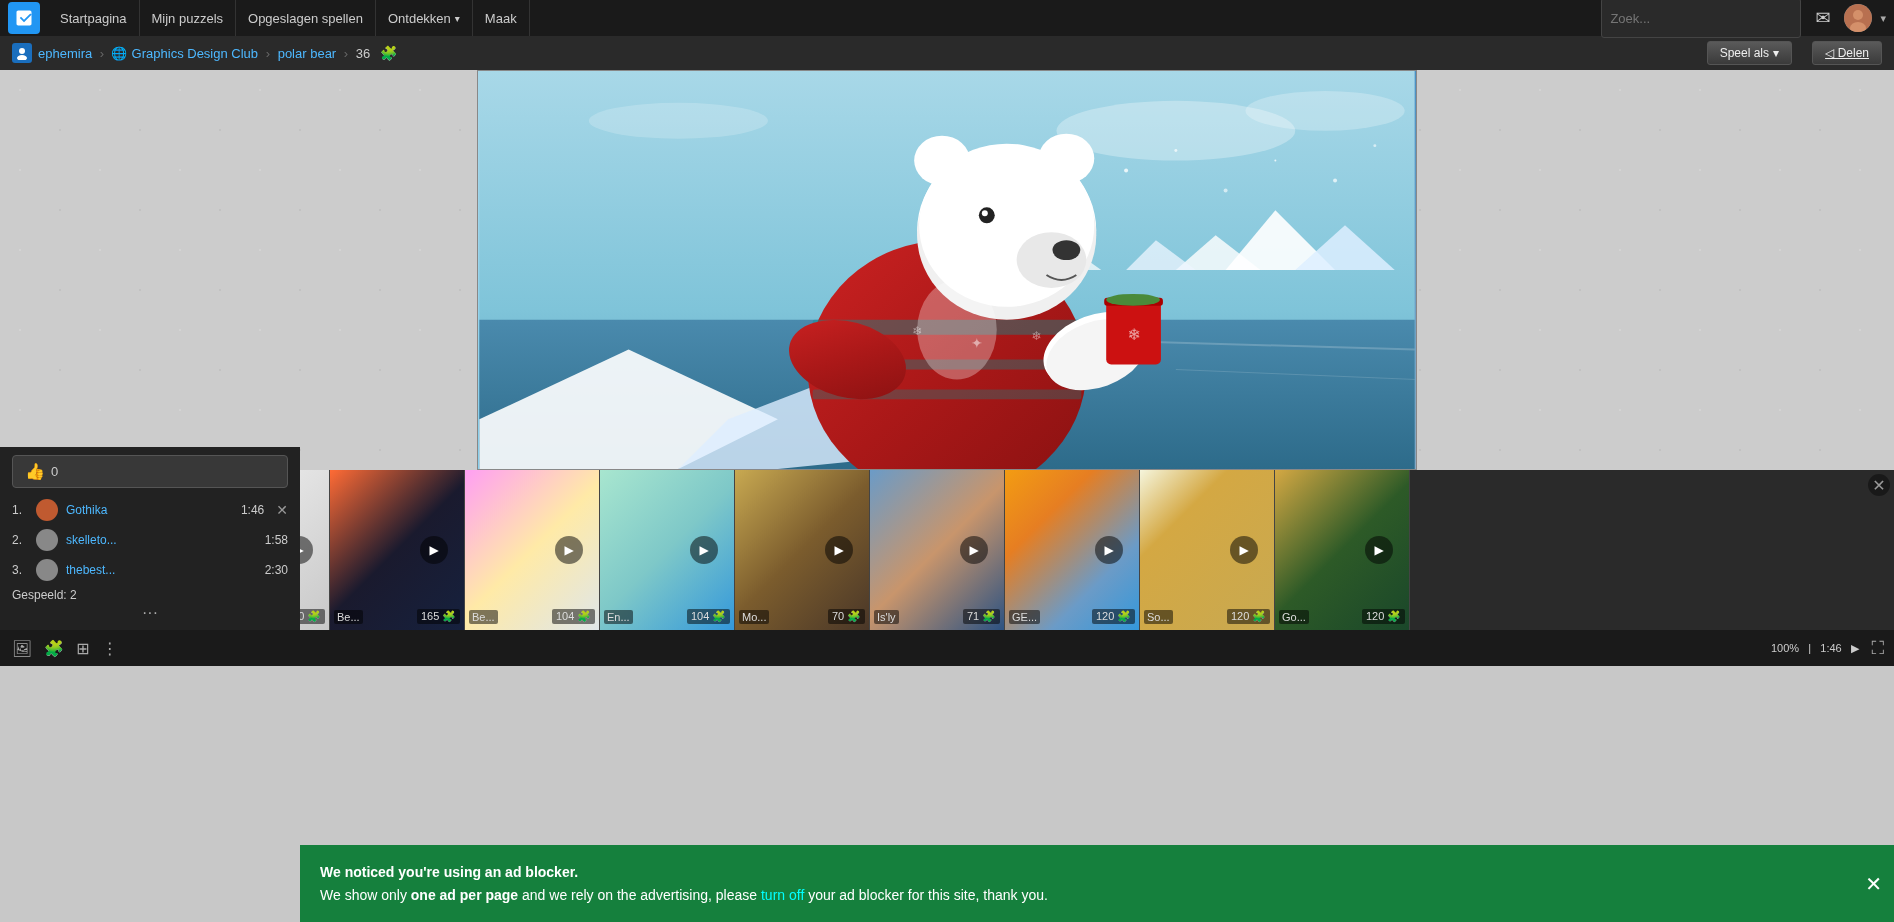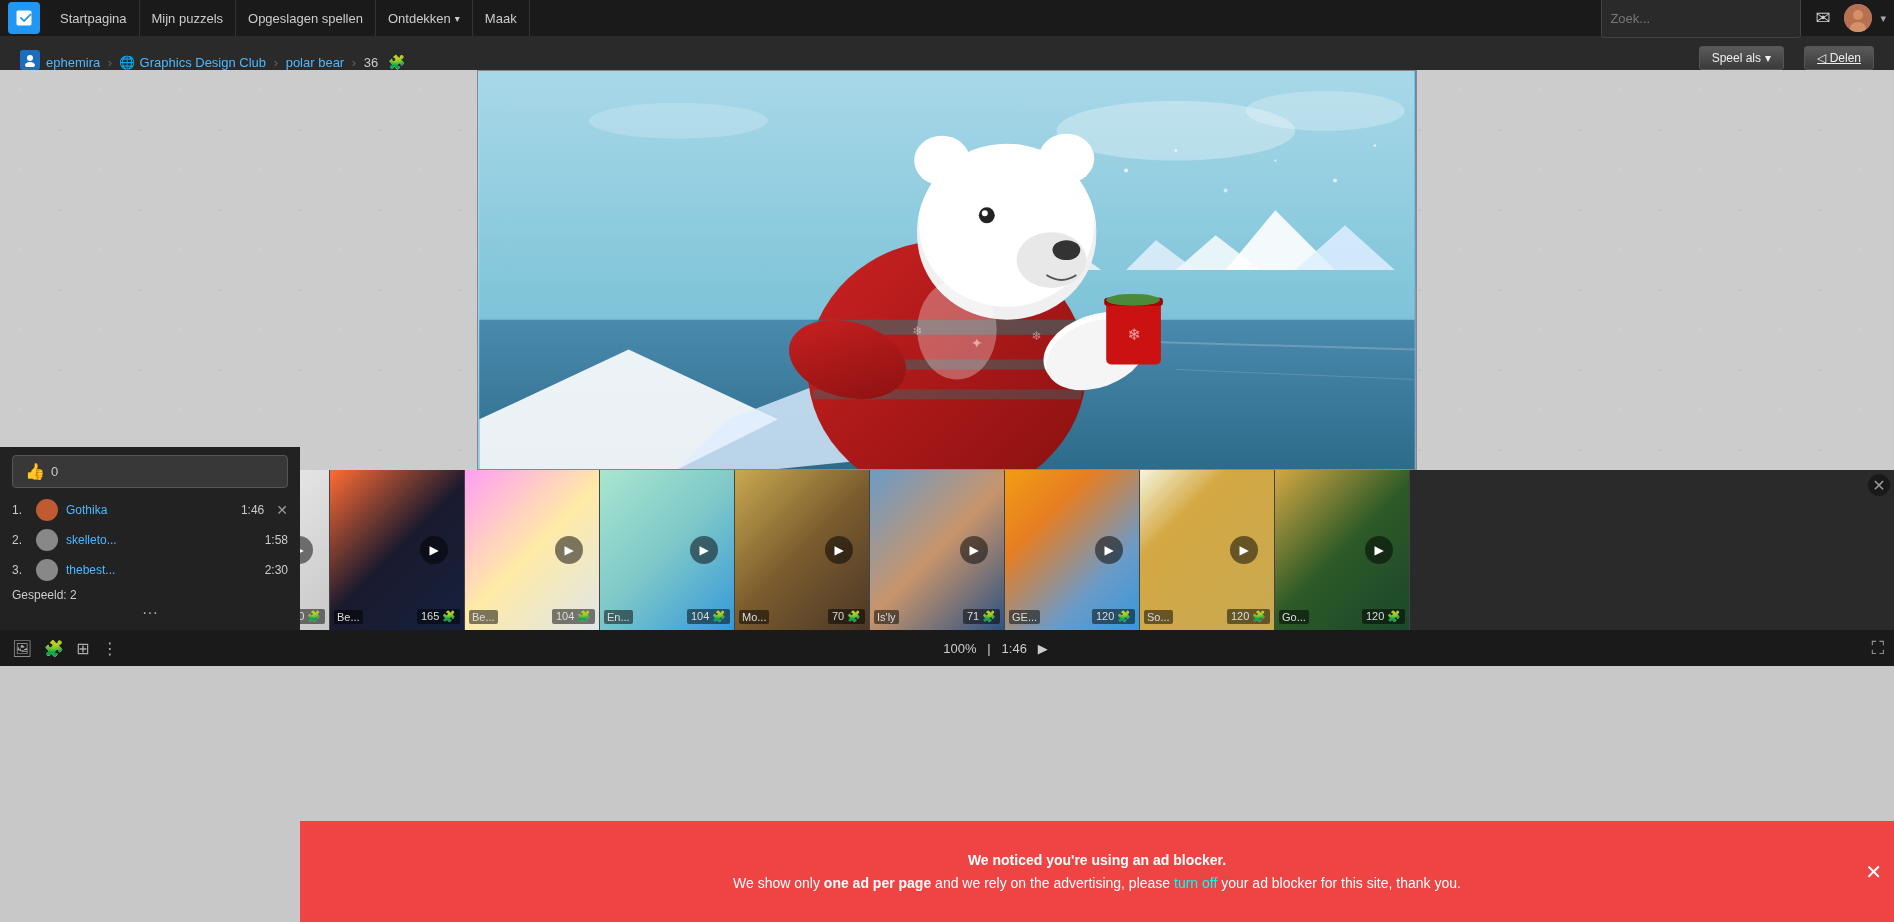--- a/index.html
+++ b/index.html
@@ -66,22 +66,22 @@
       overflow: hidden;
       cursor: pointer;
       display: flex; align-items: center; justify-content: center;
     }
 
     
     .breadcrumb-bar {
       background: #2a2a2a;
       height: 34px;
       display: flex;
-      align-items: flex-end;
-      padding: 0 20px;
+      align-items: center;
+      padding: 0 12px;
       gap: 0;
     }
     .breadcrumb-icon {
       width: 20px; height: 20px;
       background: #1a6ebd;
       border-radius: 3px;
       display: flex; align-items: center; justify-content: center;
       margin-right: 6px;
       font-size: 11px;
       color: white;
@@ -262,23 +262,23 @@
       display: flex; gap: 8px; align-items: center;
     }
     .status-icon {
       color: #aaa;
       font-size: 16px;
       cursor: pointer;
       padding: 2px;
     }
     .status-progress {
       flex: 1;
-      text-align: center;
+      text-align: right;
       color: #ccc;
-      font-size: 13px;
+      font-size: 11px;
     }
     .status-expand {
       color: #aaa;
       font-size: 18px;
       cursor: pointer;
       margin-left: auto;
     }
 
     
     .leaderboard {
@@ -340,25 +340,24 @@
       z-index: 10;
     }
     .like-icon { font-size: 16px; color: #aaa; }
 
     
     .ad-banner {
       position: fixed;
       bottom: 0;
       left: 300px;
       right: 0;
-      background: #ef4444;
+      background: #15803d;
       color: white;
-      padding: 28px 20px;
+      padding: 16px 20px;
       font-size: 14px;
-      text-align: center;
       z-index: 100;
       line-height: 1.6;
     }
     .ad-banner strong { font-weight: bold; }
     .ad-banner a { color: #00ffff; text-decoration: none; }
     .ad-close {
       position: absolute;
       right: 12px;
       top: 50%;
       transform: translateY(-50%);

